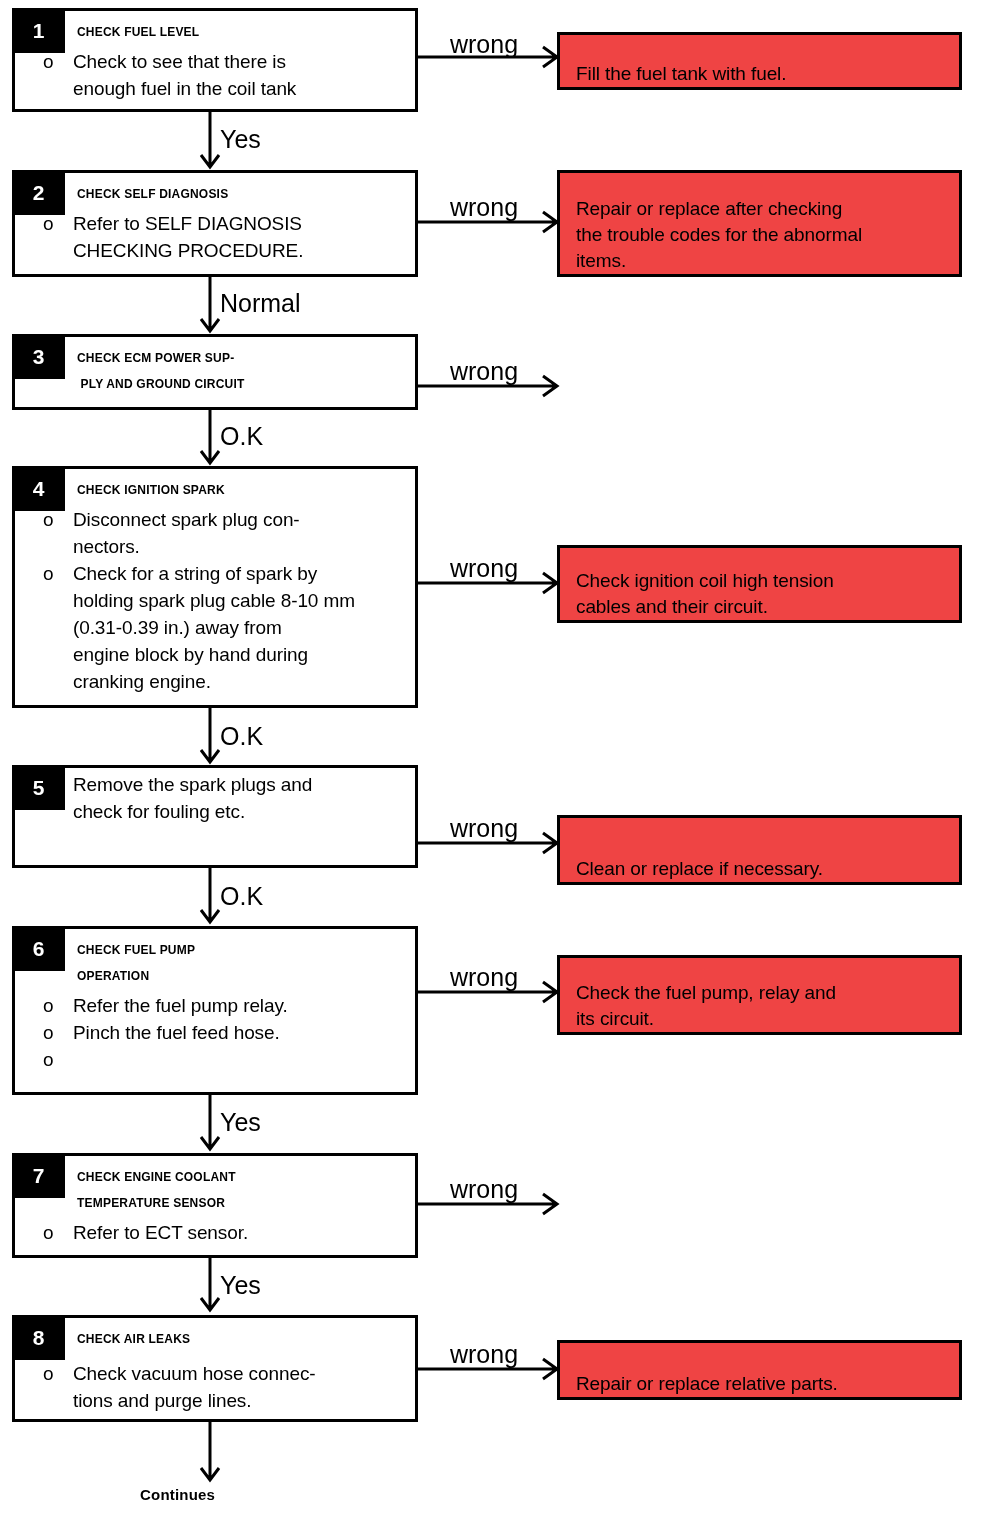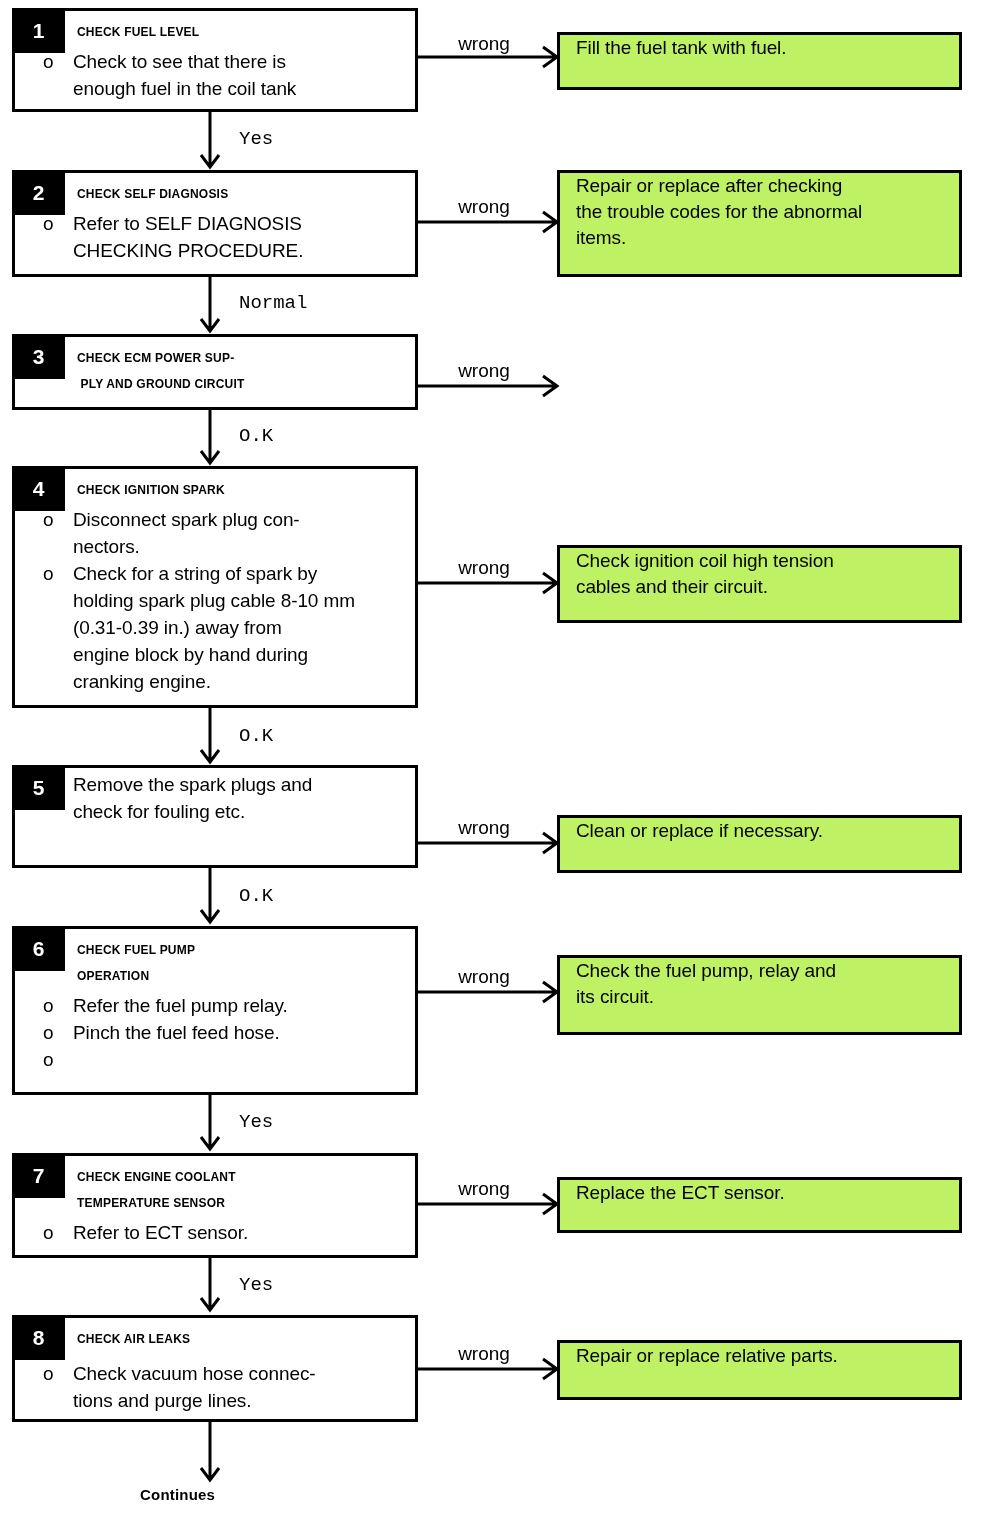--- a/index.html
+++ b/index.html
@@ -20,30 +20,30 @@
   .step-title {
     font-weight:bold; font-size:12px; line-height:26px;
     margin:8px 8px 0 62px; white-space:pre-line; letter-spacing:0.2px;
   }
   .bullets { margin:3px 6px 0 25px; }
   .bullet { display:flex; font-size:19px; line-height:27px; }
   .bullet .marker { width:30px; flex:none; padding-left:3px; }
   .bullet .btext { white-space:pre-line; letter-spacing:-0.1px; }
   .action-box {
     position:absolute; left:557px; width:405px; box-sizing:border-box;
-    border:3px solid #000; background:#bef264;
-    display:flex; align-items:flex-start;
+    border:3px solid #000; background:#ef4444;
+    display:flex; align-items:flex-end;
   }
   .action-text {
     font-size:19px; line-height:26px; padding:0 10px 0 16px;
     white-space:pre-line; letter-spacing:-0.1px;
   }
-  .edge-label { position:absolute; font-size:19px; line-height:22px; }
+  .edge-label { position:absolute; font-size:25px; line-height:22px; }
   .wrong-label { left:448px; width:72px; text-align:center; }
-  .down-label { left:239px;font-family:Liberation Mono, monospace; }
+  .down-label { left:220px; }
   .continues-label {
     position:absolute; left:140px; top:1486px;
     font-weight:bold; font-size:15px; letter-spacing:0.2px;
   }
 </style>
 </head>
 <body>
 
 <div class="canvas">
 
@@ -141,21 +141,21 @@
   <div class="step-box" style="top:765px;height:103px">
     <div class="num-tab">5</div>
     <div class="bullets">
       <div class="bullet">
         <span class="marker">o</span>
         <span class="btext">Remove the spark plugs and
 check for fouling etc.</span>
       </div>
     </div>
   </div>
-  <div class="action-box" style="top:815px;height:58px">
+  <div class="action-box" style="top:815px;height:70px">
     <div class="action-text">Clean or replace if necessary.</div>
   </div>
   <span class="edge-label wrong-label" style="top:817px">wrong</span>
   <span class="edge-label down-label" style="top:885px">O.K</span>
 
   <div class="step-box" style="top:926px;height:169px">
     <div class="num-tab">6</div>
     <div class="step-title">CHECK FUEL PUMP
 OPERATION</div>
     <div class="bullets">
@@ -183,23 +183,20 @@
     <div class="num-tab">7</div>
     <div class="step-title">CHECK ENGINE COOLANT
 TEMPERATURE SENSOR</div>
     <div class="bullets">
       <div class="bullet">
         <span class="marker">o</span>
         <span class="btext">Refer to ECT sensor.</span>
       </div>
     </div>
   </div>
-  <div class="action-box" style="top:1177px;height:56px">
-    <div class="action-text">Replace the ECT sensor.</div>
-  </div>
   <span class="edge-label wrong-label" style="top:1178px">wrong</span>
   <span class="edge-label down-label" style="top:1274px">Yes</span>
 
   <div class="step-box" style="top:1315px;height:107px">
     <div class="num-tab">8</div>
     <div class="step-title">CHECK AIR LEAKS</div>
     <div class="bullets" style="margin-top:8px">
       <div class="bullet">
         <span class="marker">o</span>
         <span class="btext">Check vacuum hose connec-

